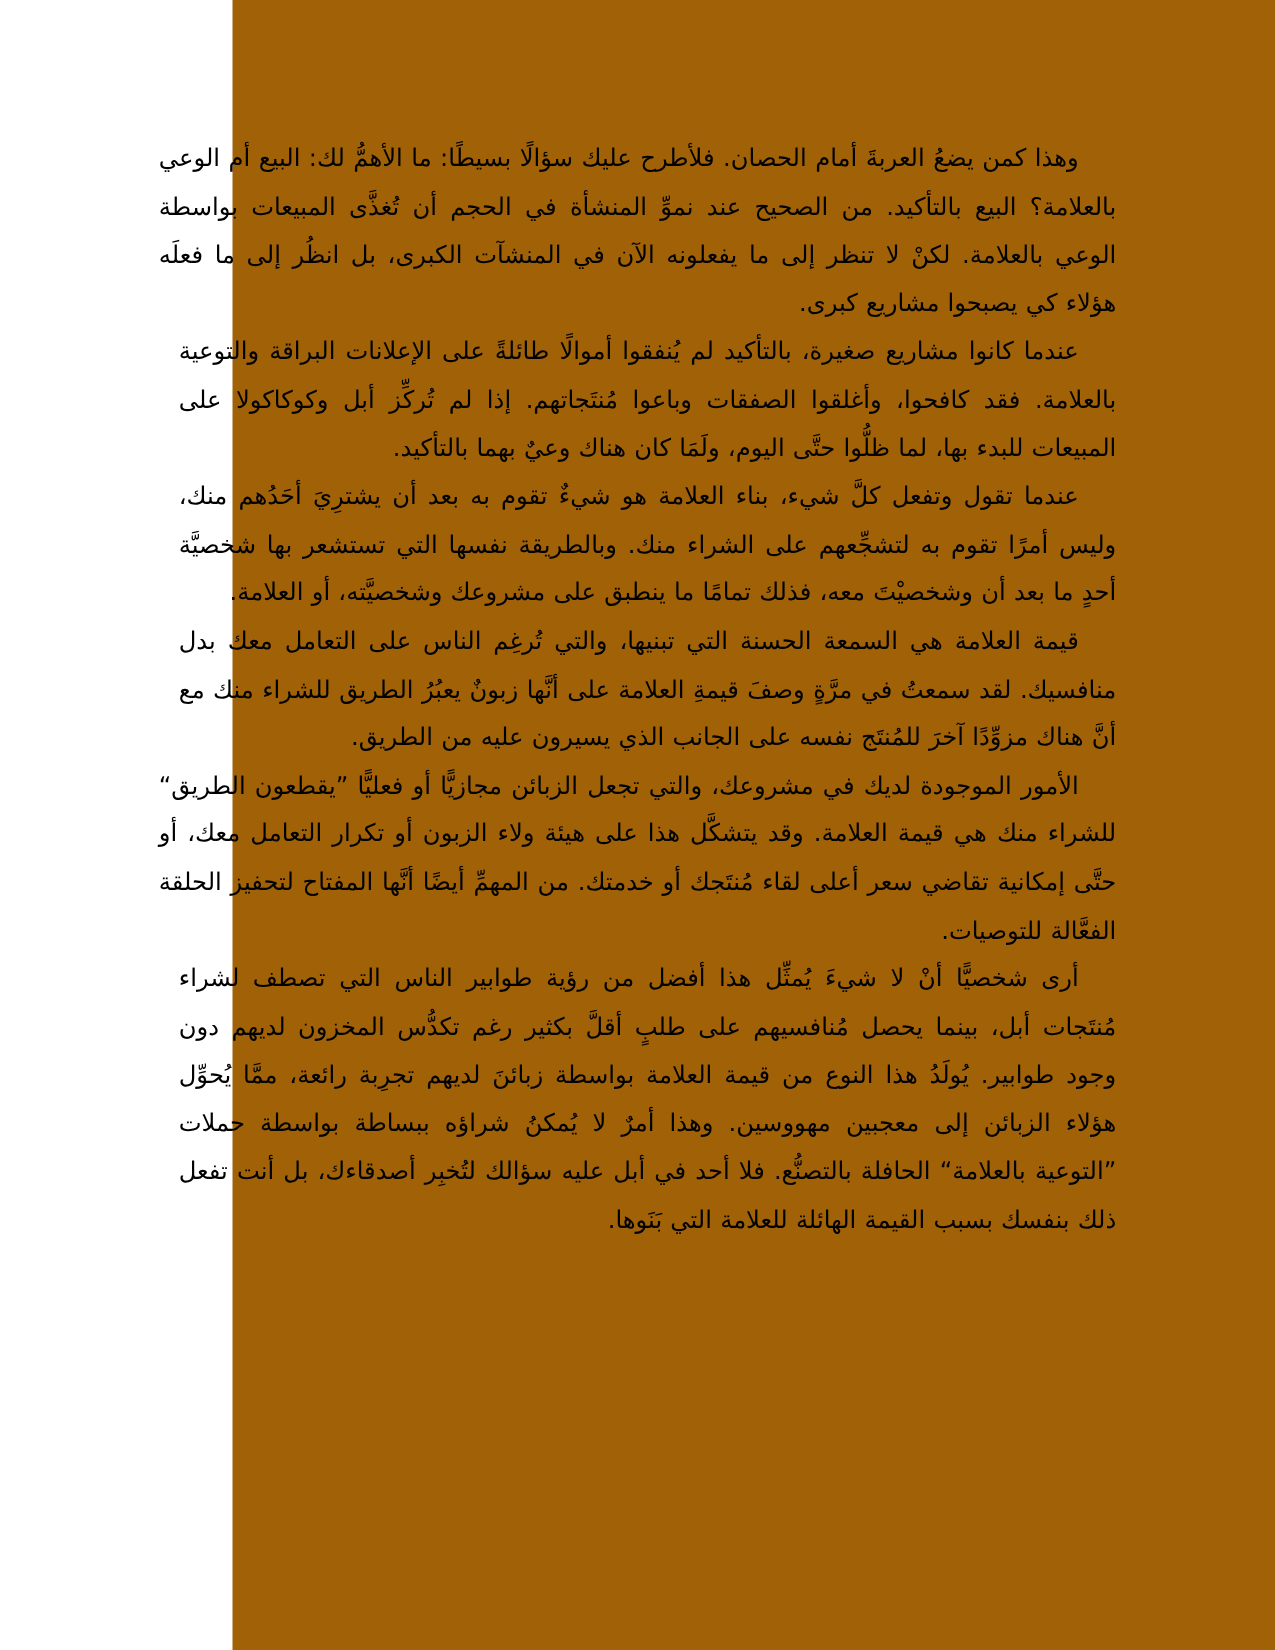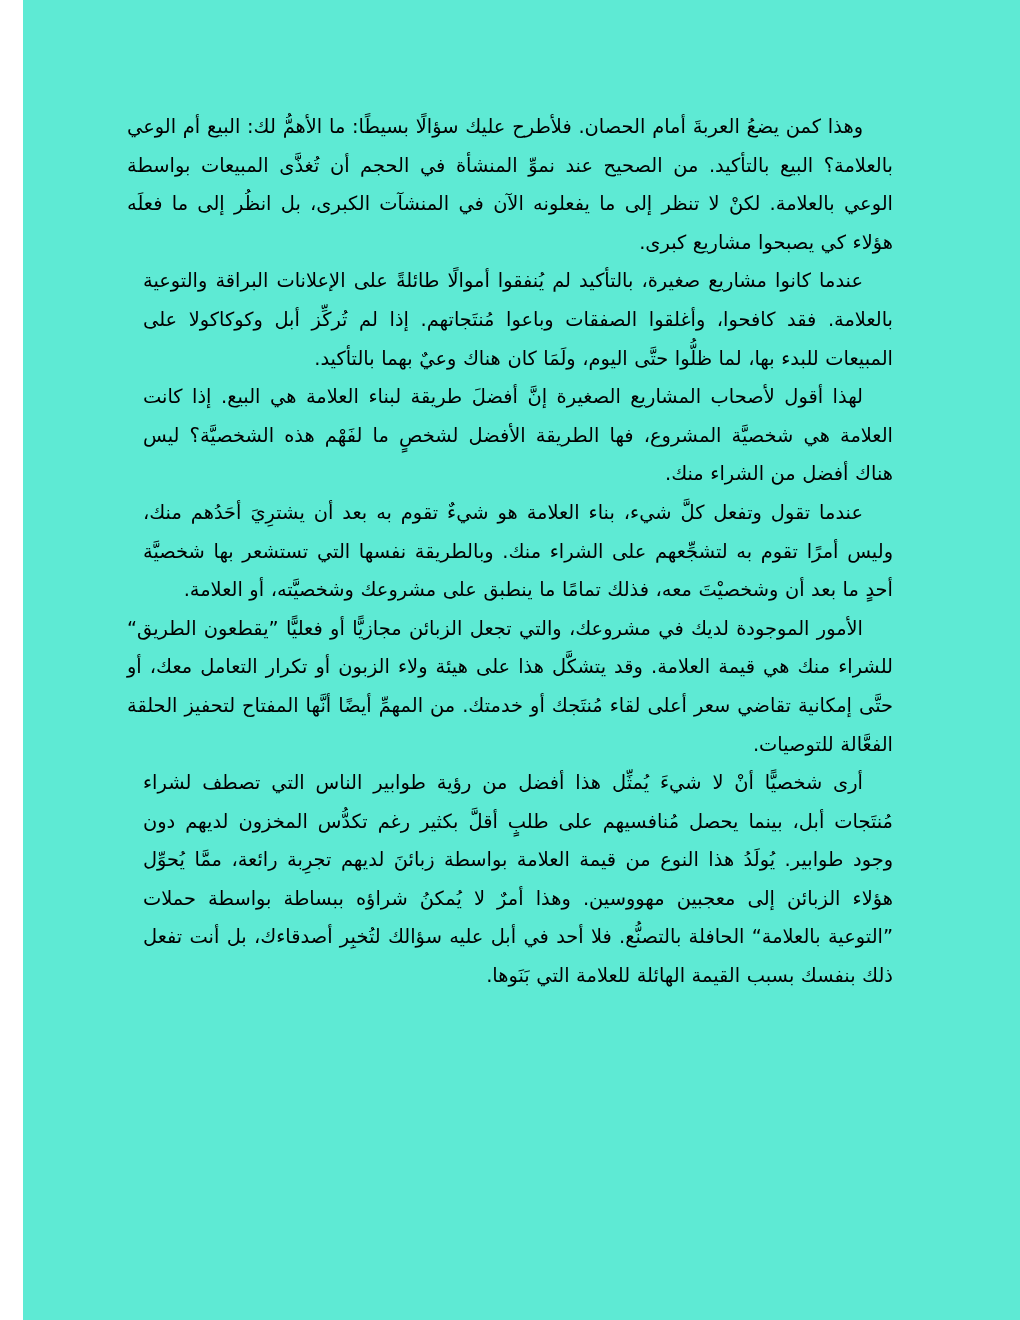--- a/index.html
+++ b/index.html
@@ -11,23 +11,23 @@
   body {
     width: 1020px;
     height: 1320px;
     overflow: hidden;
     font-family: "DejaVu Sans", "Liberation Sans", sans-serif;
     color: #000000;
   }
 
   .page {
     position: relative;
-    width: 997px;
+    width: 834px;
     height: 1320px;
-    background: #5eead4;
+    background: #a16207;
     box-sizing: border-box;
   }
 
   .text-column {
     position: absolute;
     top: 108px;
     right: 127px;
     left: 127px;
     width: 766px;
     direction: rtl;
@@ -74,25 +74,25 @@
 </head>
 <body>
 
 <div class="page">
   <div class="text-column">
 
     <p class="para indent">وهذا كمن يضعُ العربةَ أمام الحصان. فلأطرح عليك سؤالًا بسيطًا: ما الأهمُّ لك: البيع أم الوعي بالعلامة؟ البيع بالتأكيد. من الصحيح عند نموِّ المنشأة في الحجم أن تُغذَّى المبيعات بواسطة الوعي بالعلامة. لكنْ لا تنظر إلى ما يفعلونه الآن في المنشآت الكبرى، بل انظُر إلى ما فعلَه هؤلاء كي يصبحوا مشاريع كبرى.</p>
 
     <p class="para indent gap-sm">عندما كانوا مشاريع صغيرة، بالتأكيد لم يُنفقوا أموالًا طائلةً على الإعلانات البراقة والتوعية بالعلامة. فقد كافحوا، وأغلقوا الصفقات وباعوا مُنتَجاتهم. إذا لم تُركِّز أبل وكوكاكولا على المبيعات للبدء بها، لما ظلُّوا حتَّى اليوم، ولَمَا كان هناك وعيٌ بهما بالتأكيد.</p>
 
-    <p class="para indent gap-sm">لهذا أقول لأصحاب المشاريع الصغيرة إنَّ أفضلَ طريقة لبناء العلامة هي البيع. إذا كانت العلامة هي شخصيَّة المشروع، فها الطريقة الأفضل لشخصٍ ما لفَهْم هذه الشخصيَّة؟ ليس هناك أفضل من الشراء منك.</p>
 
 
     <p class="para indent gap-sm">عندما تقول وتفعل كلَّ شيء، بناء العلامة هو شيءٌ تقوم به بعد أن يشترِيَ أحَدُهم منك، وليس أمرًا تقوم به لتشجِّعهم على الشراء منك. وبالطريقة نفسها التي تستشعر بها شخصيَّة أحدٍ ما بعد أن وشخصيْتَ معه، فذلك تمامًا ما ينطبق على مشروعك وشخصيَّته، أو العلامة.</p>
 
+    <p class="para indent gap-sm">قيمة العلامة هي السمعة الحسنة التي تبنيها، والتي تُرغِم الناس على التعامل معك بدل منافسيك. لقد سمعتُ في مرَّةٍ وصفَ قيمةِ العلامة على أنَّها زبونٌ يعبُرُ الطريق للشراء منك مع أنَّ هناك مزوِّدًا آخرَ للمُنتَج نفسه على الجانب الذي يسيرون عليه من الطريق.</p>
 
     <p class="para indent gap-md">الأمور الموجودة لديك في مشروعك، والتي تجعل الزبائن مجازيًّا أو فعليًّا ”يقطعون الطريق“ للشراء منك هي قيمة العلامة. وقد يتشكَّل هذا على هيئة ولاء الزبون أو تكرار التعامل معك، أو حتَّى إمكانية تقاضي سعر أعلى لقاء مُنتَجك أو خدمتك. من المهمِّ أيضًا أنَّها المفتاح لتحفيز الحلقة الفعَّالة للتوصيات.</p>
 
     <p class="para indent gap-sm">أرى شخصيًّا أنْ لا شيءَ يُمثِّل هذا أفضل من رؤية طوابير الناس التي تصطف لشراء مُنتَجات أبل، بينما يحصل مُنافسيهم على طلبٍ أقلَّ بكثير رغم تكدُّس المخزون لديهم دون وجود طوابير. يُولَدُ هذا النوع من قيمة العلامة بواسطة زبائنَ لديهم تجرِبة رائعة، ممَّا يُحوِّل هؤلاء الزبائن إلى معجبين مهووسين. وهذا أمرٌ لا يُمكنُ شراؤه ببساطة بواسطة حملات ”التوعية بالعلامة“ الحافلة بالتصنُّع. فلا أحد في أبل عليه سؤالك لتُخبِر أصدقاءك، بل أنت تفعل ذلك بنفسك بسبب القيمة الهائلة للعلامة التي بَنَوها.</p>
 
 
   </div>
 </div>
 
 </body></html>

